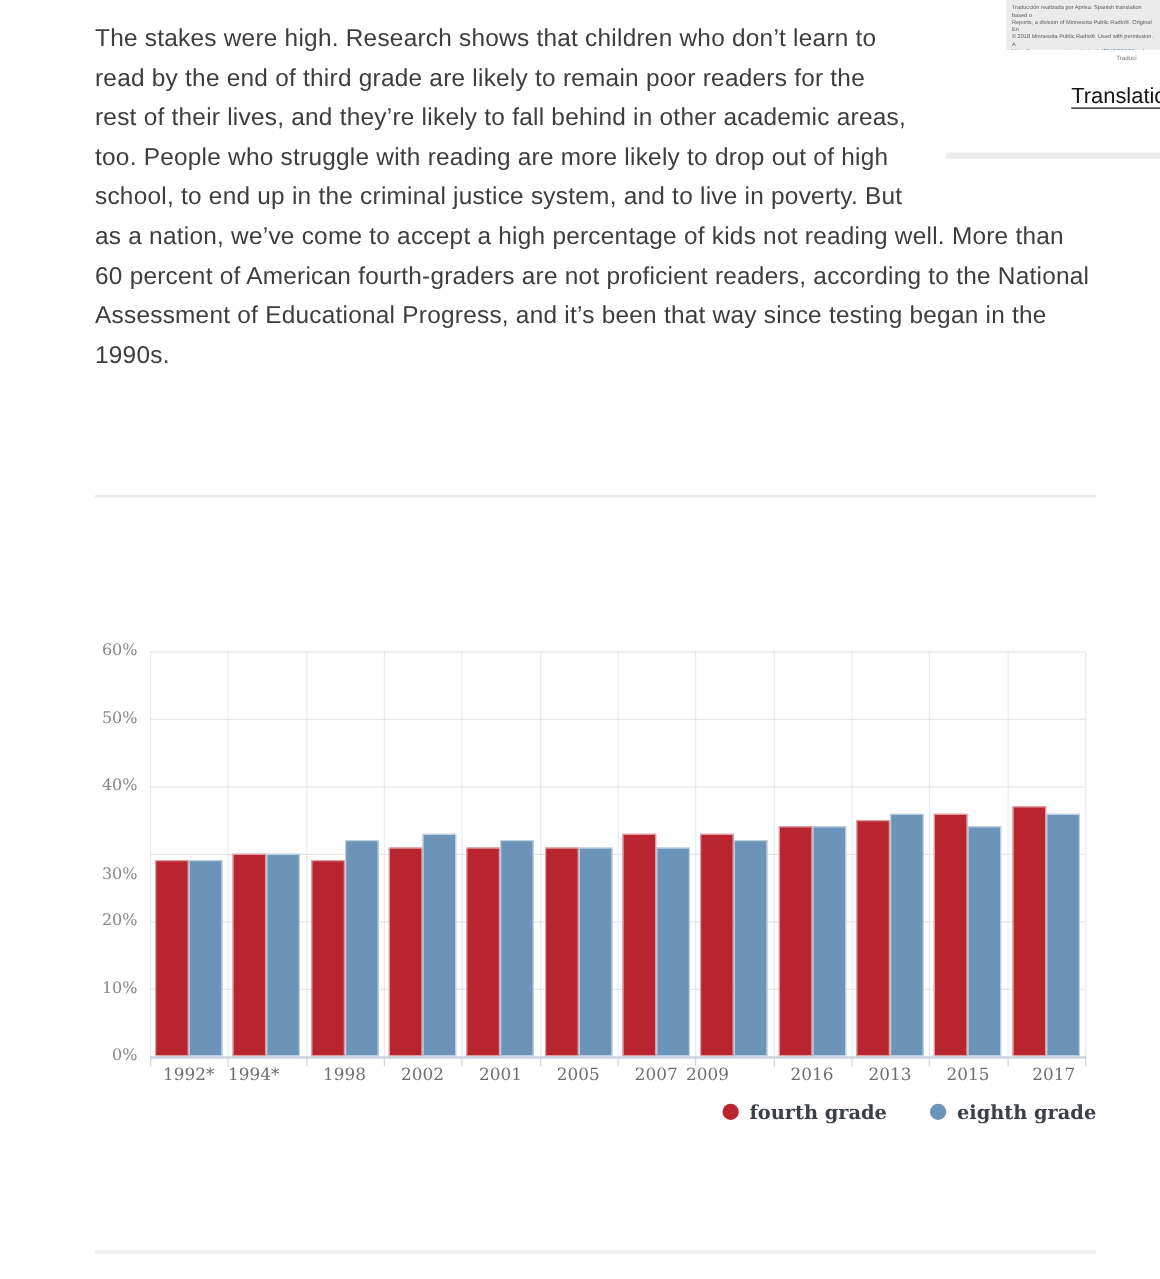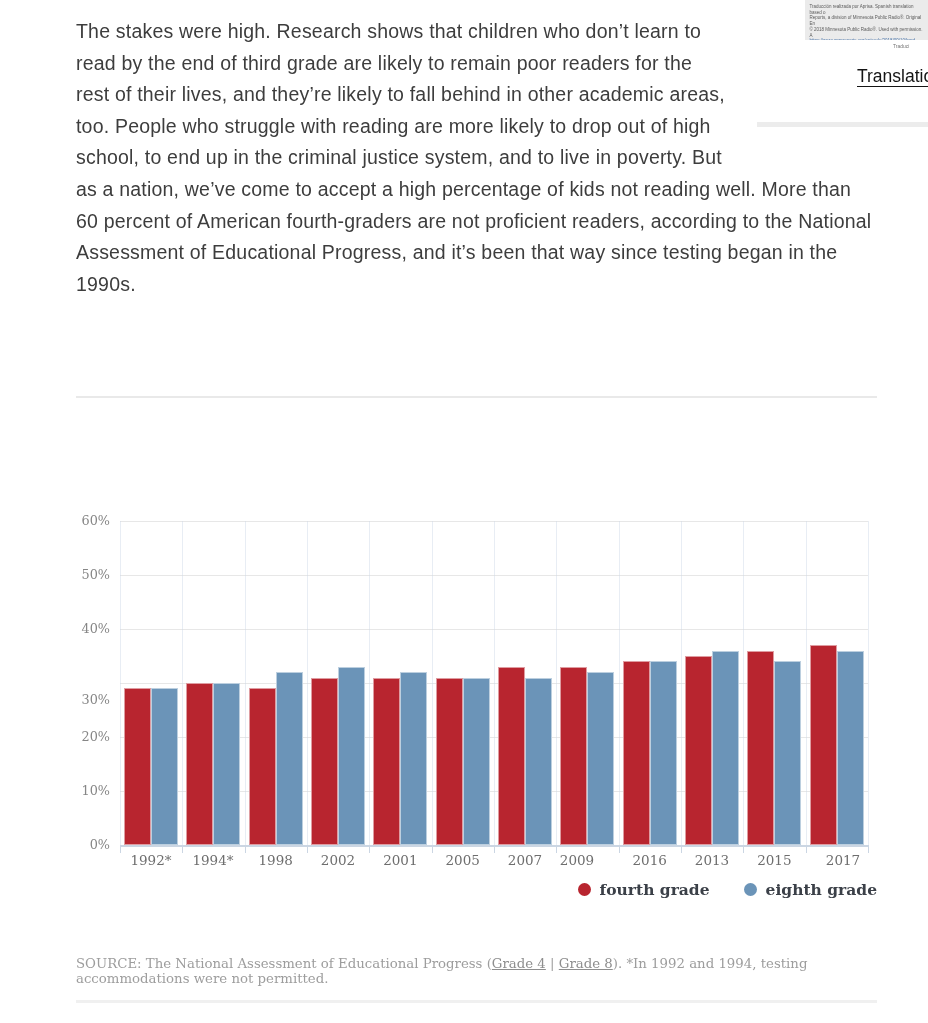--- a/index.html
+++ b/index.html
@@ -171,40 +171,39 @@
       <div class="x-tick" style="left: 494px;"></div>
       <div class="x-tick" style="left: 556px;"></div>
       <div class="x-tick" style="left: 619px;"></div>
       <div class="x-tick" style="left: 681px;"></div>
       <div class="x-tick" style="left: 743px;"></div>
       <div class="x-tick" style="left: 806px;"></div>
       <div class="x-tick" style="left: 868px;"></div>
     </div>
   <div id="xlabels">
       <div class="x-label" style="left: 120px;">1992*</div>
-      <div class="x-label" style="left: 182px; text-align: center;">1994*</div>
+      <div class="x-label" style="left: 172px; text-align: center;">1994*</div>
       <div class="x-label" style="left: 244.667px;">1998</div>
       <div class="x-label" style="left: 307px;">2002</div>
       <div class="x-label" style="left: 369.333px;">2001</div>
       <div class="x-label" style="left: 431.667px;">2005</div>
       <div class="x-label" style="left: 494px;">2007</div>
-      <div class="x-label" style="left: 546px;">2009</div>
+      <div class="x-label" style="left: 535px;">2009</div>
       <div class="x-label" style="left: 618.667px;">2016</div>
       <div class="x-label" style="left: 681px;">2013</div>
       <div class="x-label" style="left: 743.333px;">2015</div>
       <div class="x-label" style="left: 812px;">2017</div>
     </div>
   <div class="legend" id="legend">
       <div class="legend-item">
         <div class="legend-dot" style="background: rgb(184, 37, 47);"></div>
         <div class="legend-label">fourth grade</div>
       </div>
       <div class="legend-item">
         <div class="legend-dot" style="background: rgb(107, 148, 184);"></div>
         <div class="legend-label">eighth grade</div>
       </div>
     </div>
 
-  <div class="source"><span>SOURCE: The National Assessment of Educational Progress (</span><span class="src-link">Grade 4</span><span> | </span><span class="src-link">Grade 8</span><span>). *In 1992 and 1994, testing accommodations were not permitted.</span></div>
 
   <div class="bottom-divider"></div>
 
 </div>
 
 </body></html>

